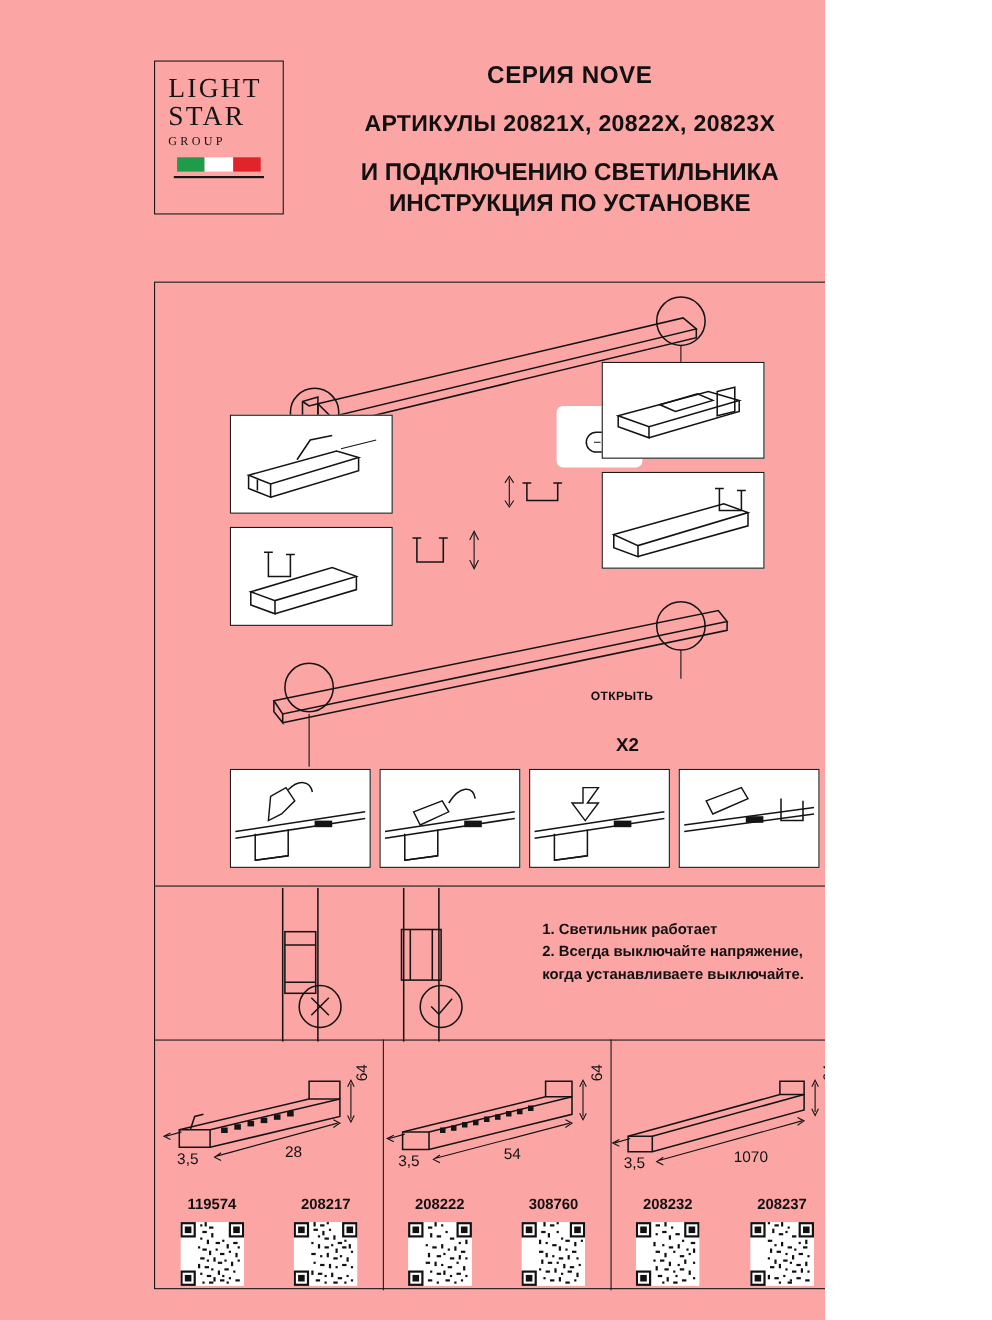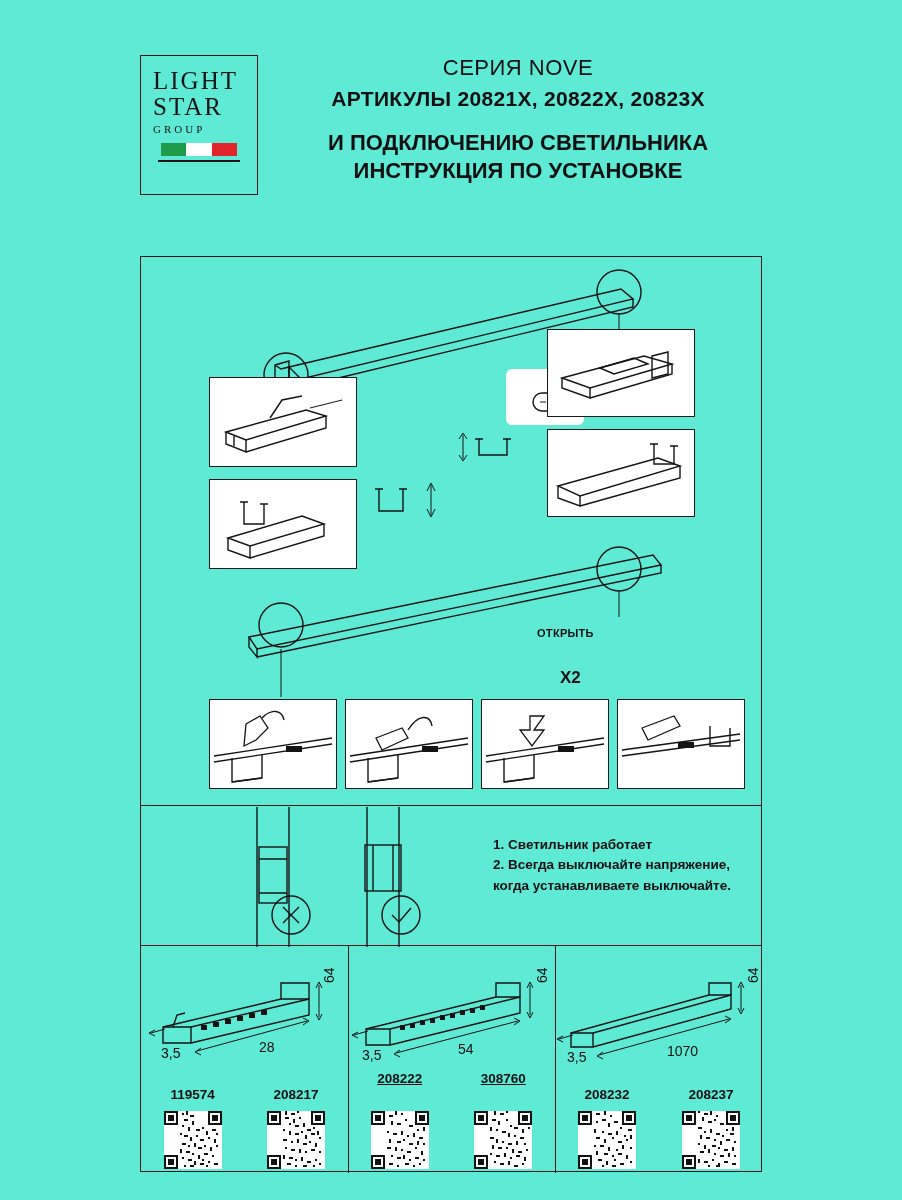--- a/index.html
+++ b/index.html
@@ -3,23 +3,23 @@
 <meta charset="utf-8">
 <style>
   * { box-sizing: border-box; }
   html, body {
     margin: 0; padding: 0;
     background: #ffffff;
     font-family: "Liberation Sans", sans-serif;
   }
   .page {
     position: relative;
-    width: 902px;
+    width: 750px;
     height: 1200px;
-    background: #5eead4;
+    background: #fca5a5;
     overflow: hidden;
     padding-left: 40px;
   }
 
   
   .header {
     position: absolute;
     left: 140px; top: 55px;
     width: 622px; height: 150px;
     display: flex;
@@ -68,22 +68,22 @@
   .logo-underline {
     width: 82px; height: 2px; background: #151515; margin-top: 4px;
   }
 
   .header-text {
     flex: 1 1 auto;
     text-align: center;
     padding-left: 16px;
   }
   .h-line1 {
-    font-size: 22px; font-weight: normal; color: #111;
-    letter-spacing: 0.5px; margin-bottom: 6px;
+    font-size: 22px; font-weight: bold; color: #111;
+    letter-spacing: 0.5px; margin-bottom: 20px;
   }
   .h-line2 {
     font-size: 21px; font-weight: bold; color: #111;
     letter-spacing: 0.3px; margin-bottom: 18px;
   }
   .h-line3 {
     font-size: 22px; font-weight: bold; color: #111;
     line-height: 1.28;
   }
 
@@ -526,21 +526,21 @@
           <rect x="132" y="50" width="5" height="5"></rect>
         </g>
         <path class="st-thin" d="M182 30 L182 60 M179 33 L182 27 L185 33 M179 57 L182 63 L185 57"></path>
         <path class="st-thin" d="M48 98 L170 66 M52 95 L46 99 L52 102 M166 63 L172 66 L166 70"></path>
         <path class="st-thin" d="M6 80 L20 76 M10 77 L4 80 L10 83"></path>
       </svg>
       <div class="dim-label" style="left:186px; top:38px;"><span class="dim-v" style="display:inline-block;">64</span></div>
       <div class="dim-label" style="left:110px; top:96px;">54</div>
       <div class="dim-label" style="left:14px; top:102px;">3,5</div>
 
-      <div class="code-row" style="top:126px;text-decoration:underline;">
+      <div class="code-row" style="top:142px;">
         <span>208222</span>
         <span>308760</span>
       </div>
       <div class="qr-wrap" style="top:166px;">
         <svg class="qr" viewBox="0 0 29 29">
           <rect width="29" height="29" fill="#fff"></rect>
           <g fill="#111">
             <rect x="0" y="0" width="7" height="7"></rect>
               <rect x="1" y="1" width="5" height="5" fill="#fff"></rect>
               <rect x="2" y="2" width="3" height="3"></rect>

